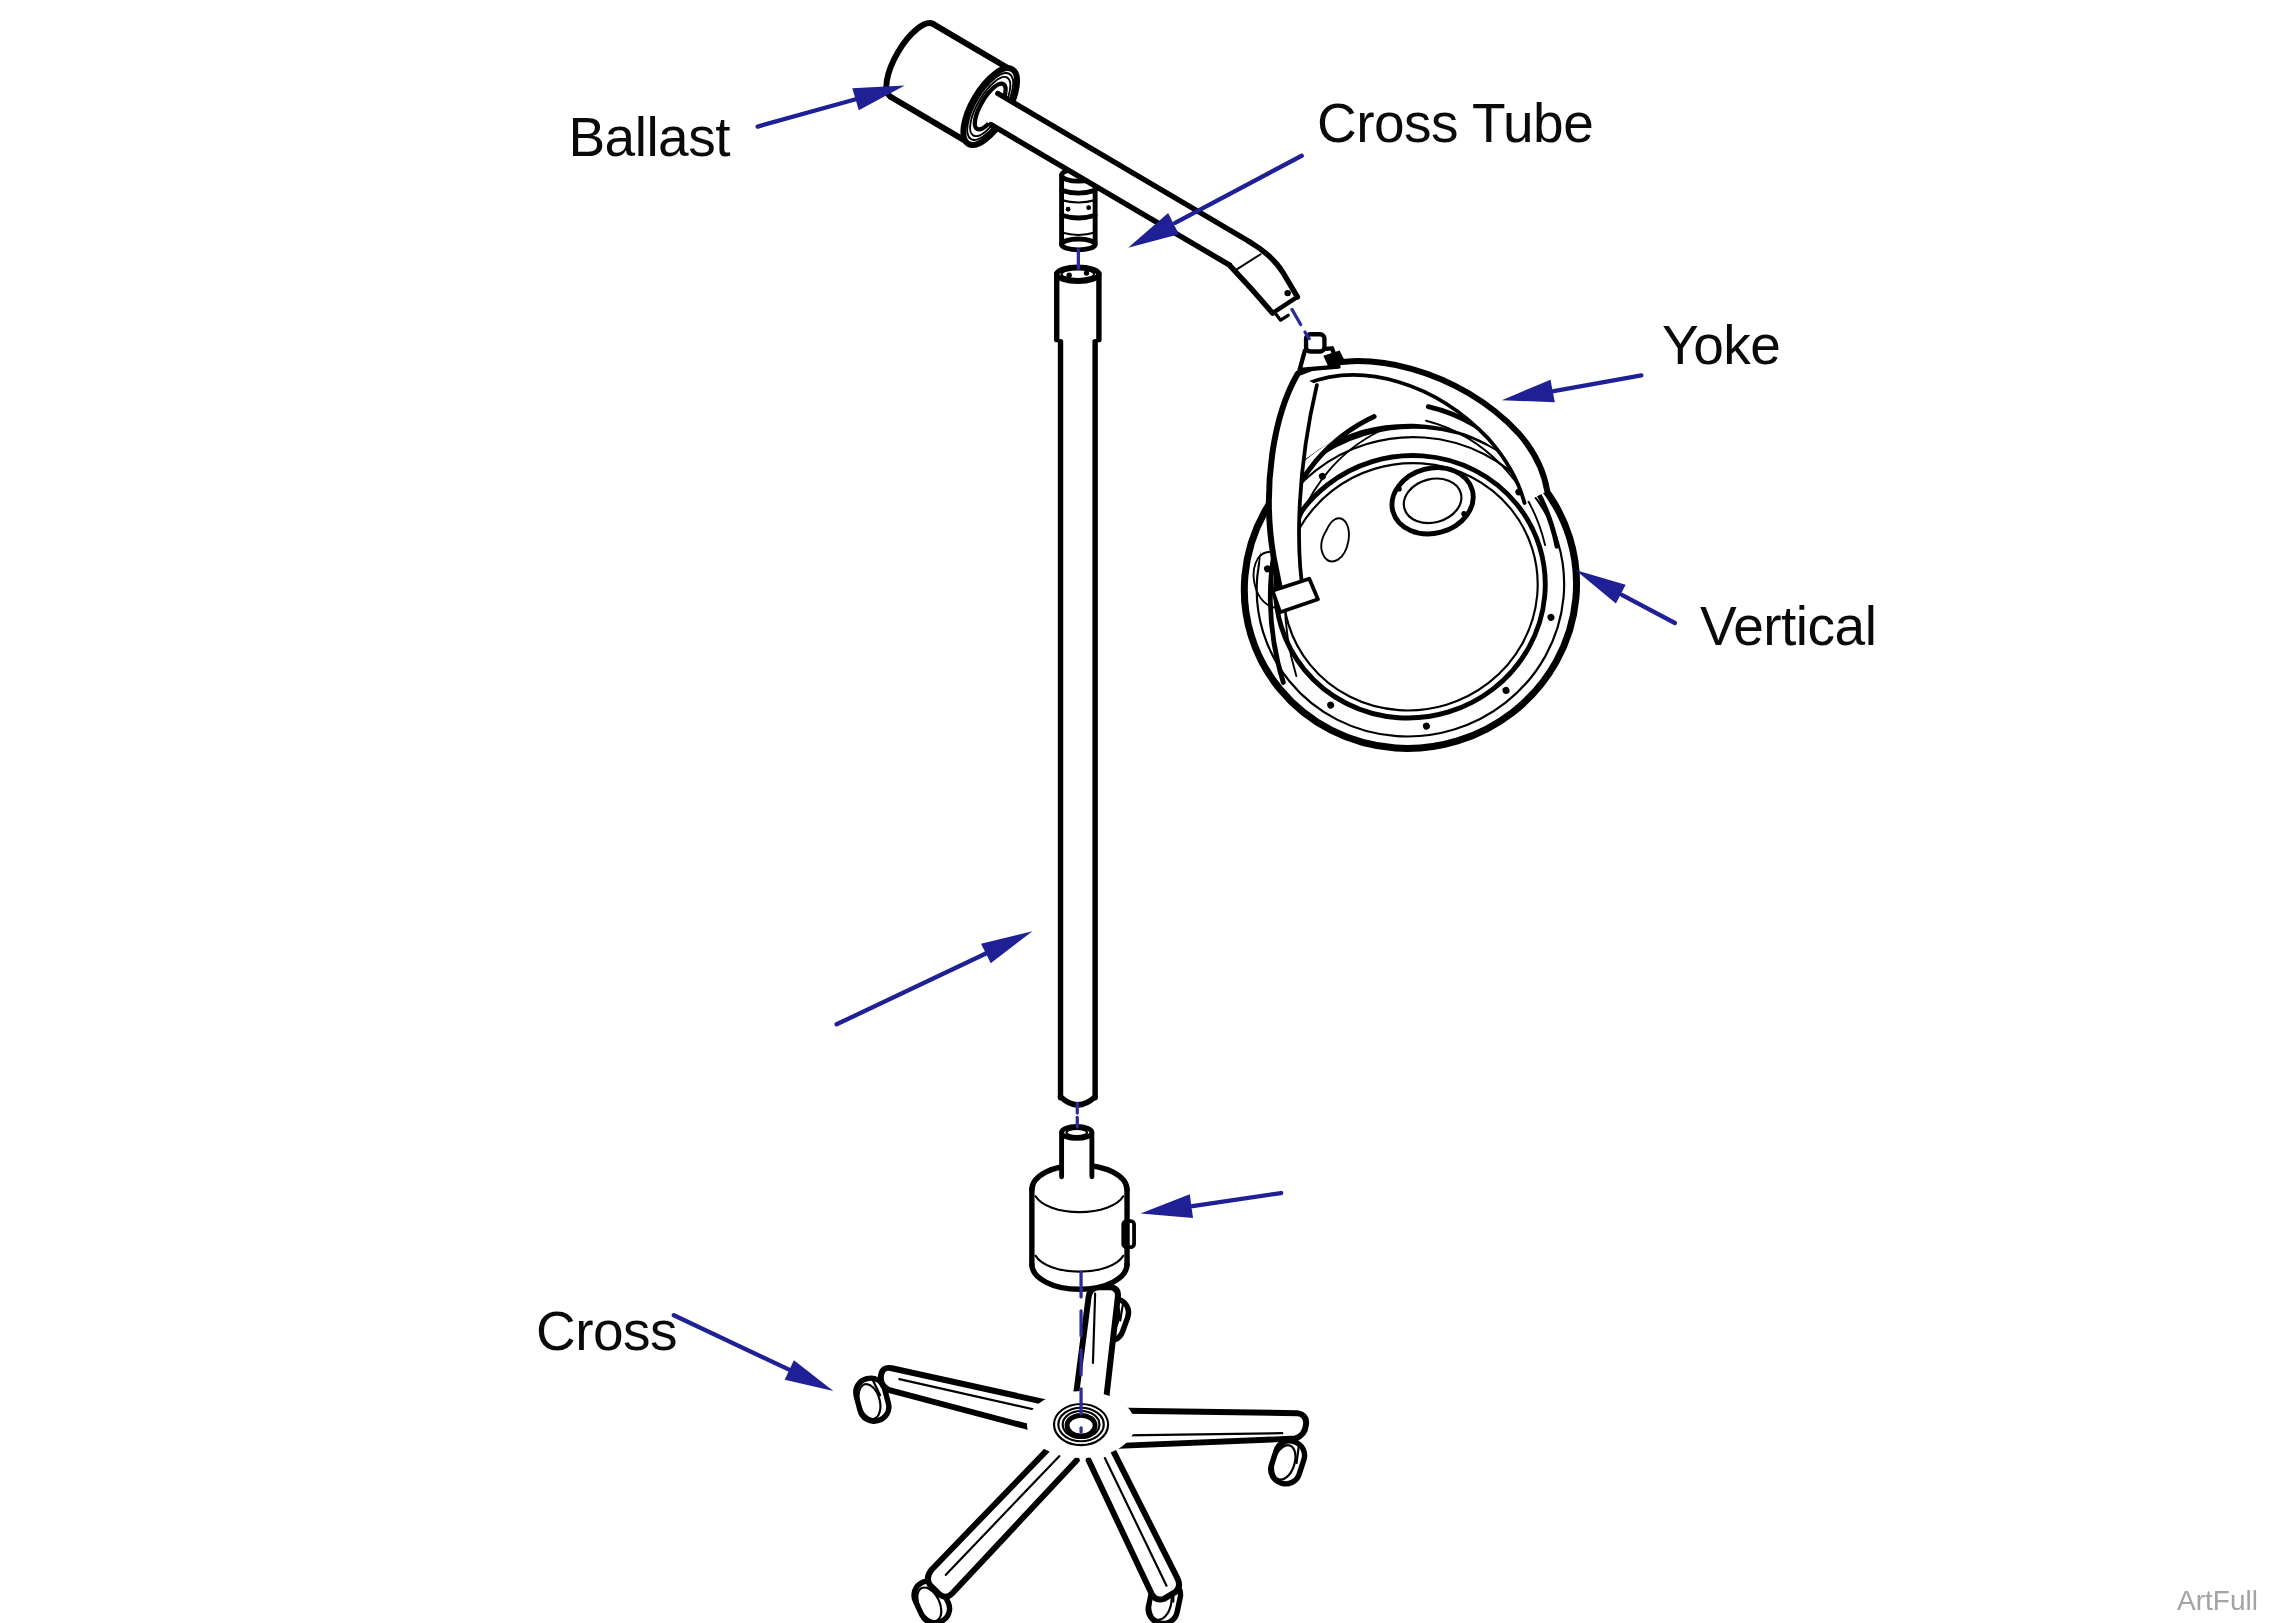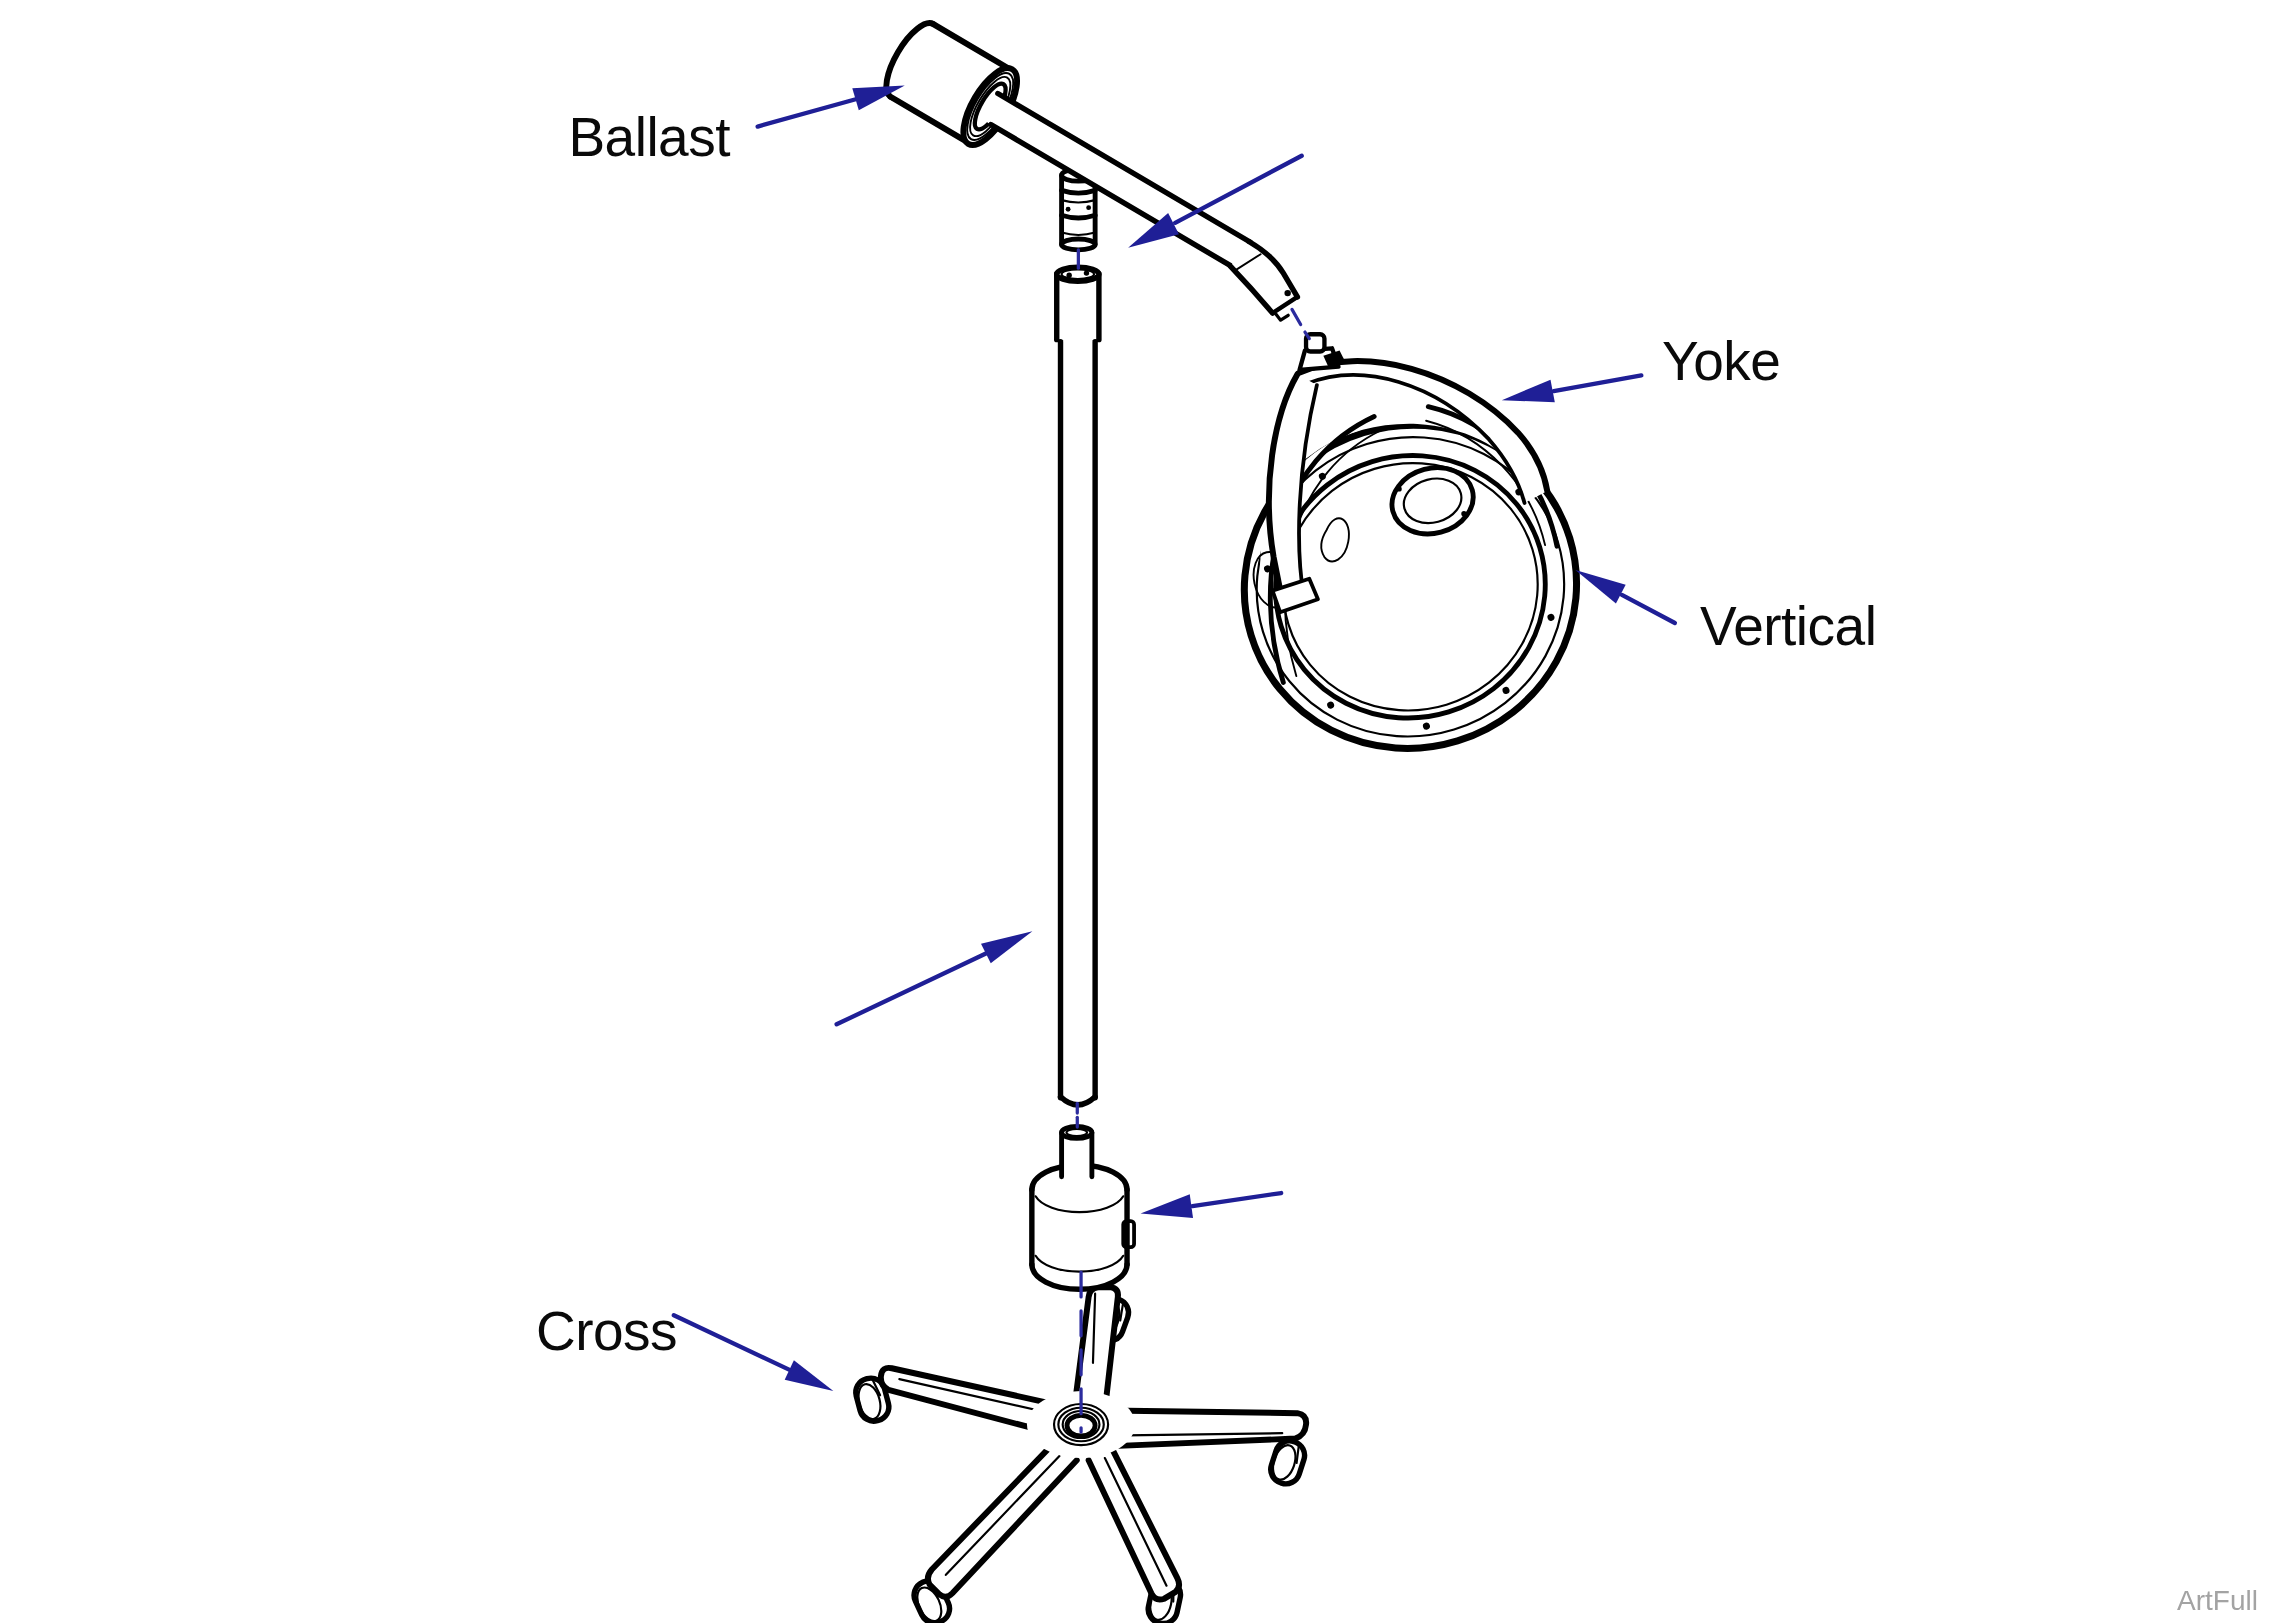--- a/index.html
+++ b/index.html
@@ -252,19 +252,20 @@
         <polygon class="arh" points="2108,2244 2199,2208 2205,2252"></polygon>
       </g>
       <g>
         <path class="ar" stroke-width="8" d="M1245,2432 L1459,2533"></path>
         <polygon class="arh" points="1540,2572 1450,2551 1467,2515"></polygon>
       </g>
     </g>
   </svg>
 
   <div class="label right" style="right:1543px;top:110px">Ballast</div>
-  <div class="label" style="left:1662px;top:334px">Yoke</div>
+  <div class="label" style="left:1317px;top:96px">Cross Tube</div>
+  <div class="label" style="left:1662px;top:318px">Yoke</div>
   <div class="label" style="left:1700px;top:599px">Vertical</div>
   <div class="label" style="left:536px;top:1304px">Cross</div>
 
   <div class="watermark">ArtFull</div>
 </div>
 
 
 </body></html>

